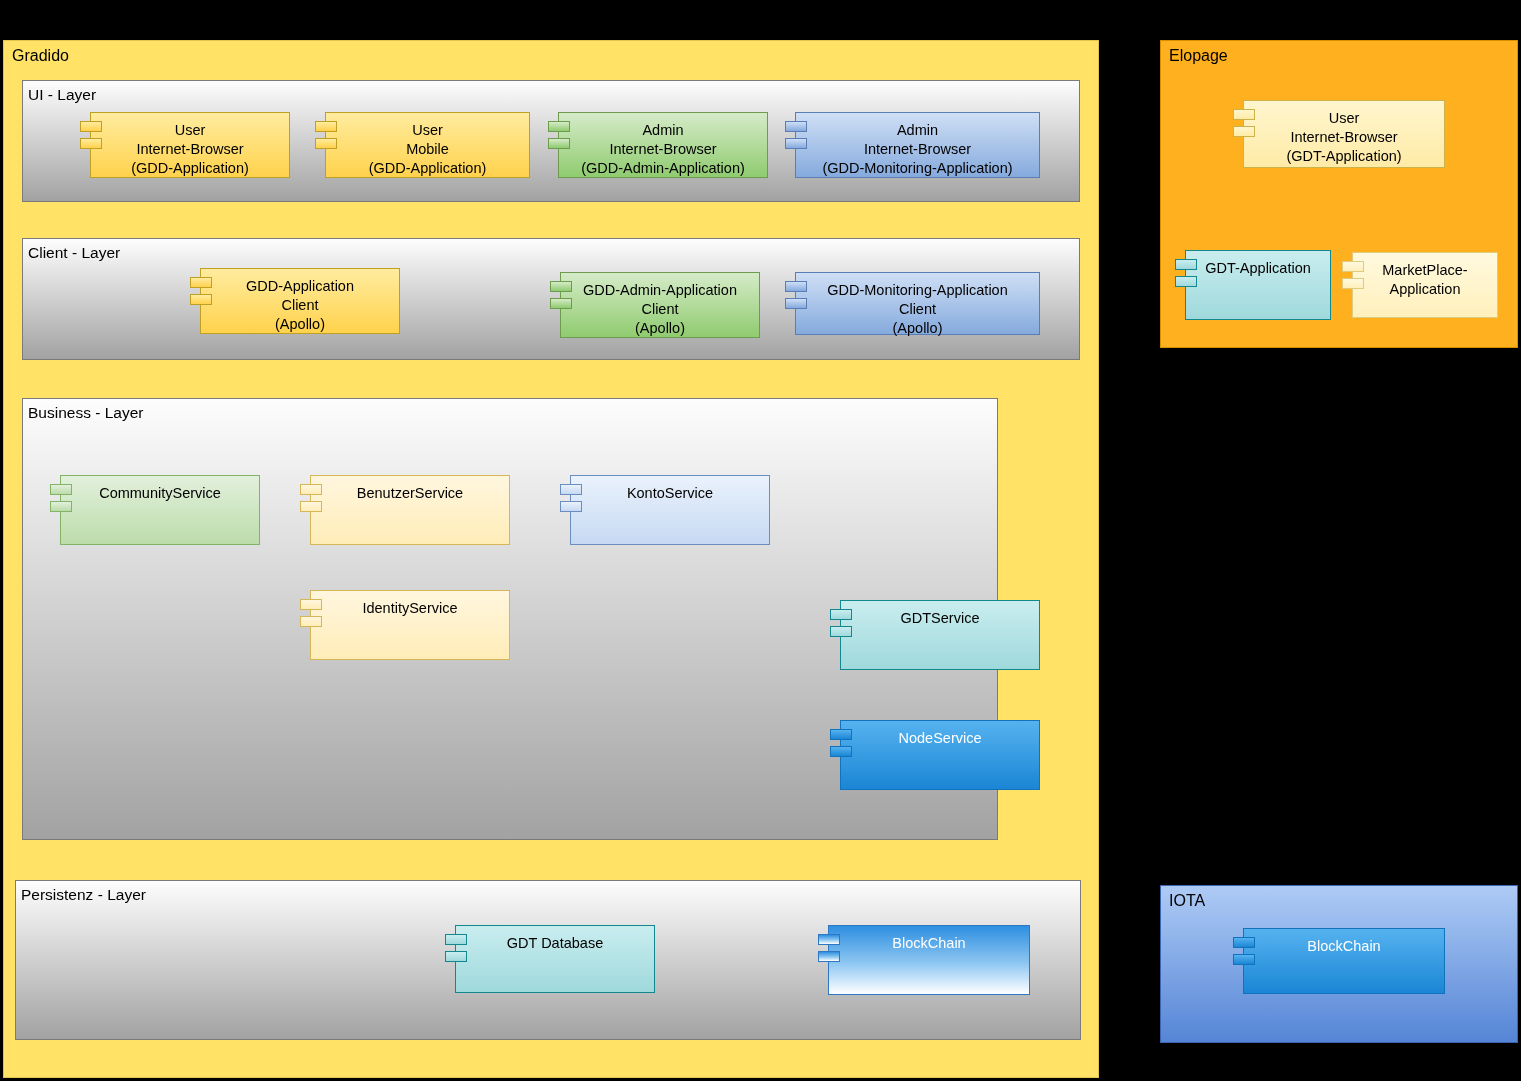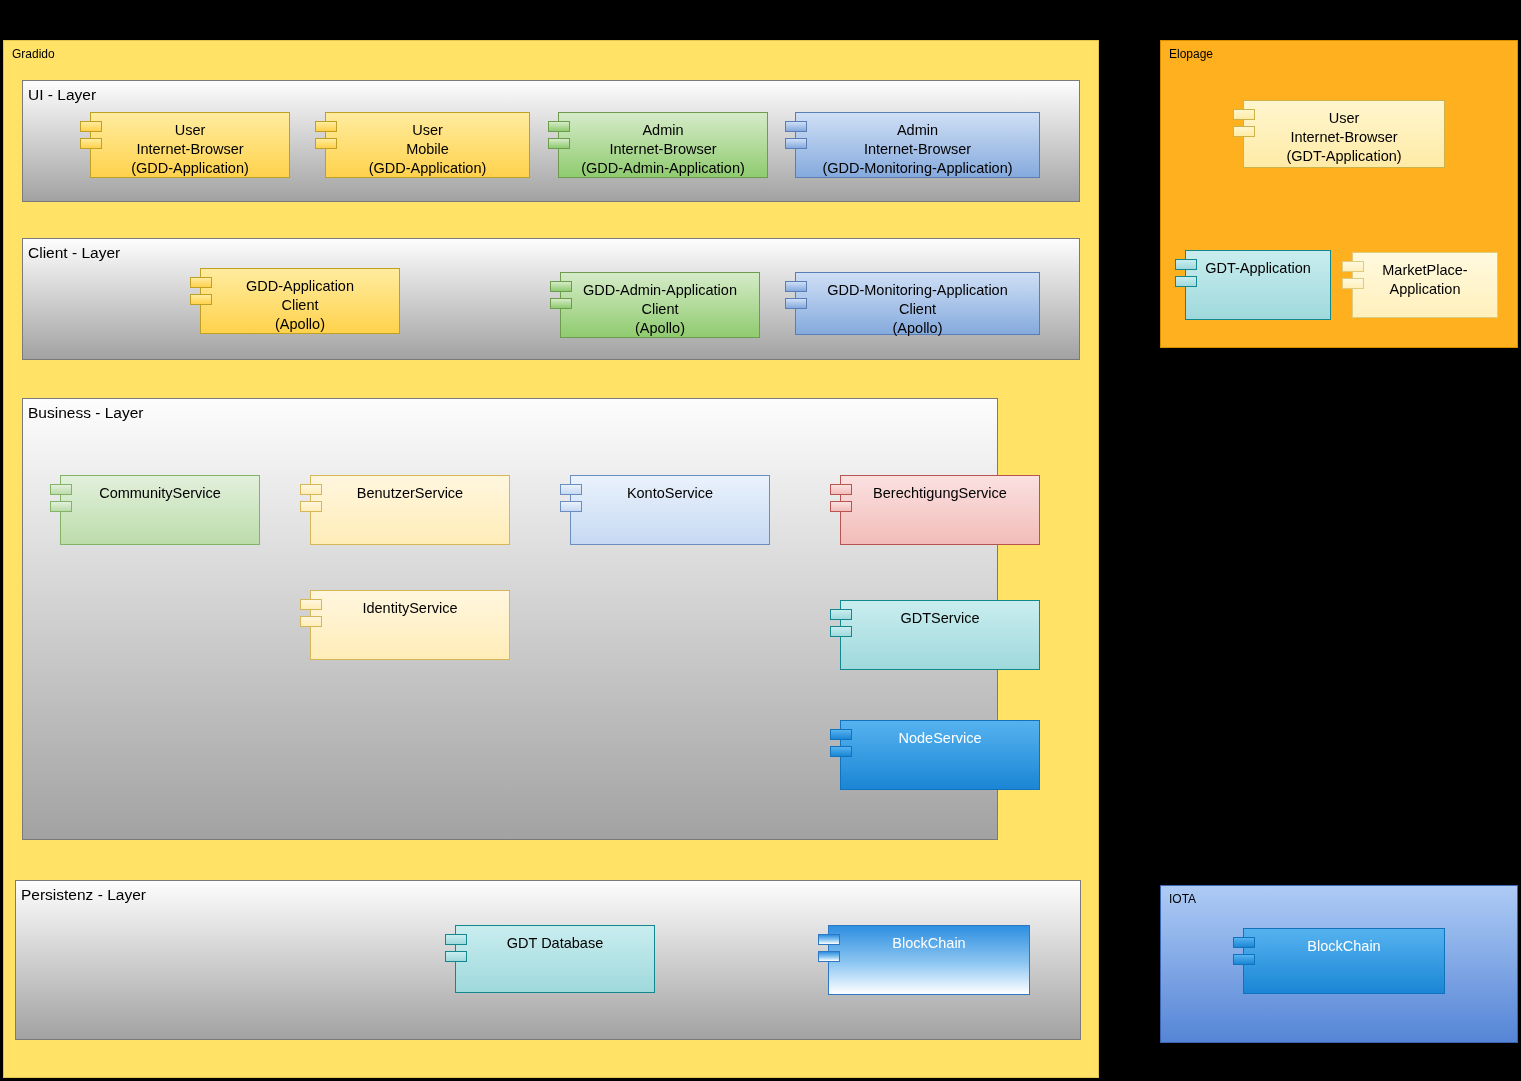--- a/index.html
+++ b/index.html
@@ -12,21 +12,21 @@
     background: #000;
     overflow: hidden;
   }
   .container {
     position: absolute;
   }
   .container-label {
     position: absolute;
     top: 6px;
     left: 8px;
-    font-size: 12px;
+    font-size: 16px;
     color: #000;
   }
   .gradido-box   { background: #FFE266; border: 1px solid #E3C44F; }
   .elopage-box   { background: #FFB01E; border: 1px solid #D78F00; }
   .iota-box      { background: linear-gradient(180deg, #AECBF5 0%, #5585D6 100%); border: 1px solid #3C64B0; }
 
   .layer {
     position: absolute;
     border: 1px solid #7A7A7A;
     background: linear-gradient(180deg, #FDFDFD 0%, #A2A2A2 100%);
@@ -166,25 +166,20 @@
     <span class="port p2"></span>
     <span class="component-label">BenutzerService</span>
   </div>
 
   <div class="component c-lblue" style="left:570px; top:475px; width:200px; height:70px;">
     <span class="port p1"></span>
     <span class="port p2"></span>
     <span class="component-label">KontoService</span>
   </div>
 
-  <div class="component c-pink" style="left:840px; top:475px; width:200px; height:70px;">
-    <span class="port p1"></span>
-    <span class="port p2"></span>
-    <span class="component-label">BerechtigungService</span>
-  </div>
 
   <div class="component c-cream" style="left:310px; top:590px; width:200px; height:70px;">
     <span class="port p1"></span>
     <span class="port p2"></span>
     <span class="component-label">IdentityService</span>
   </div>
 
   <div class="component c-teal" style="left:840px; top:600px; width:200px; height:70px;">
     <span class="port p1"></span>
     <span class="port p2"></span>

